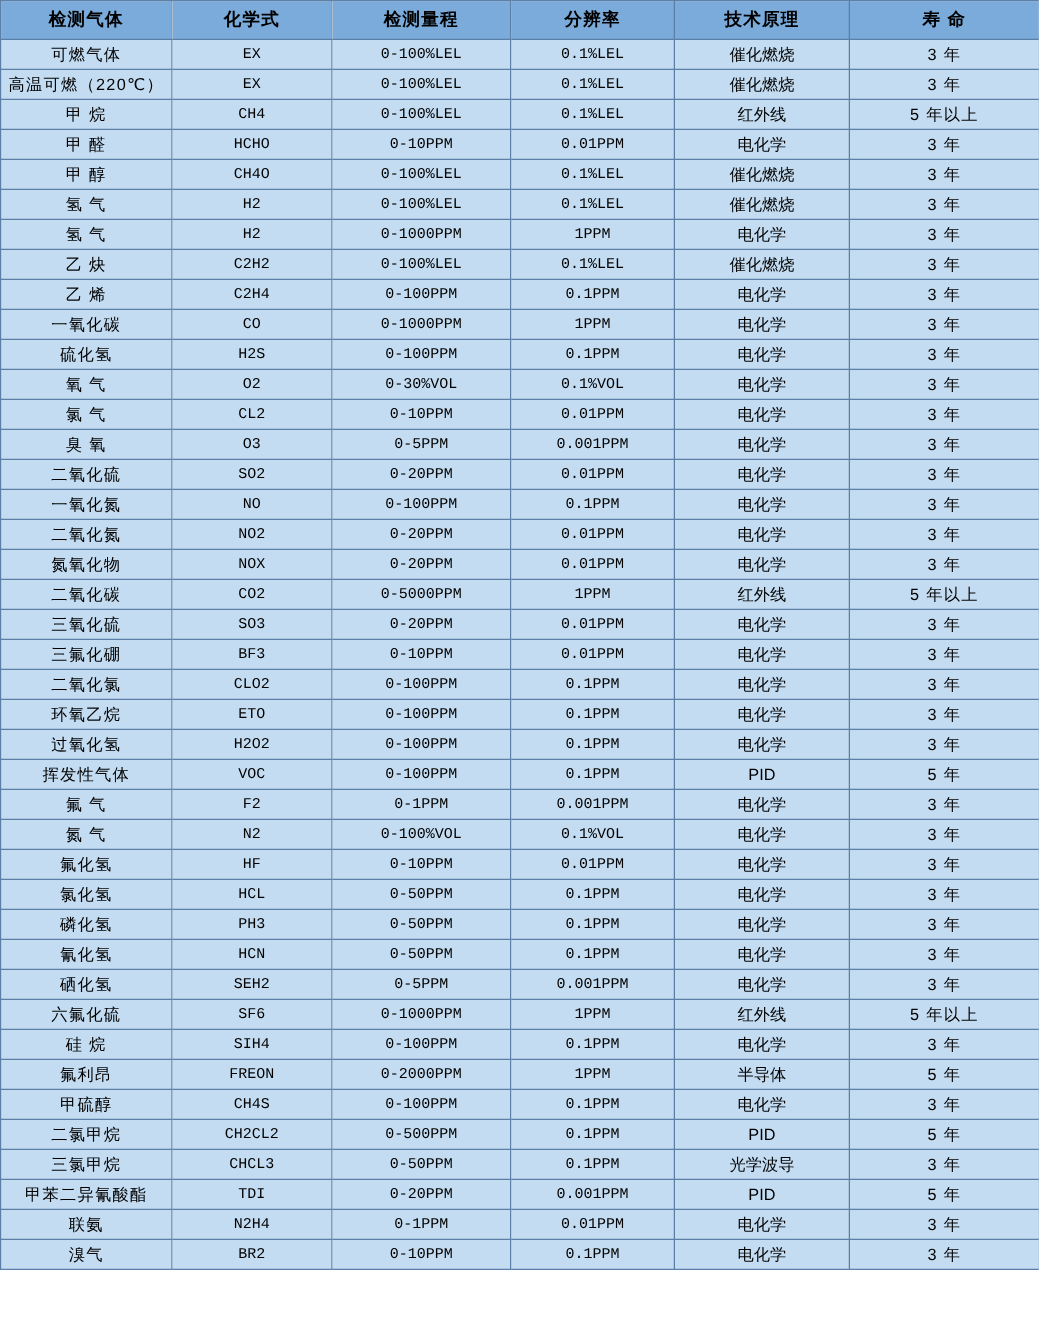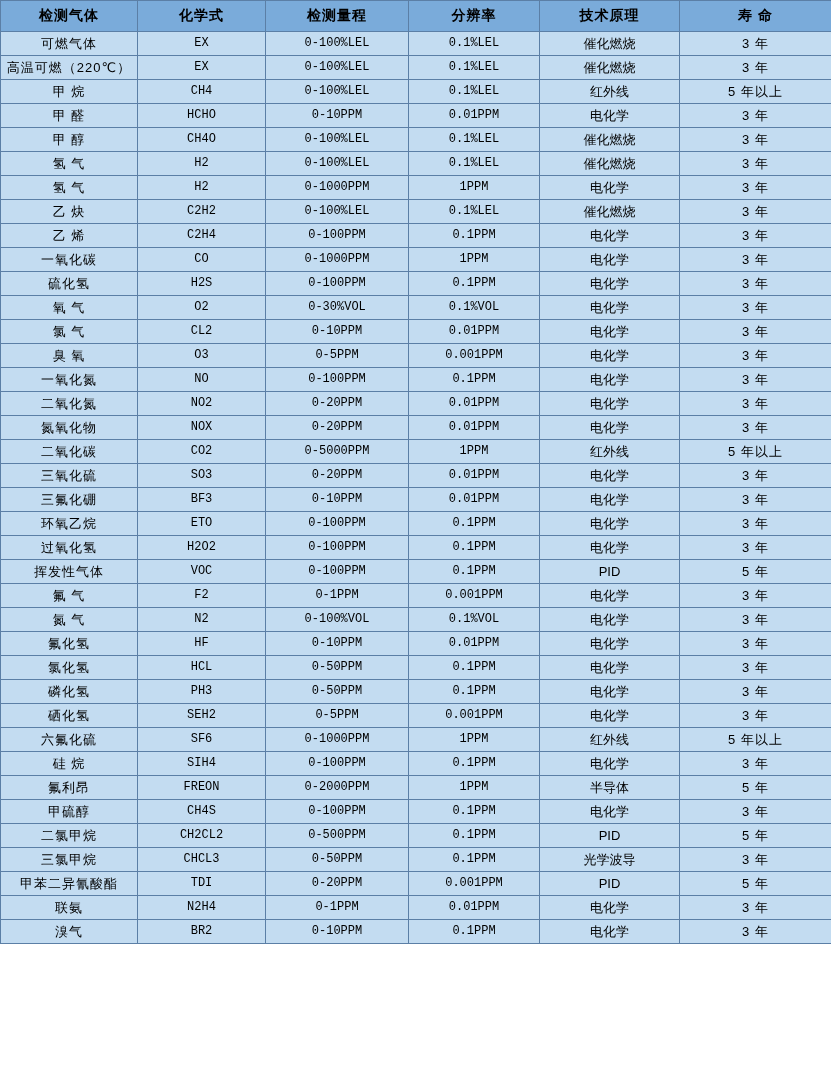--- a/index.html
+++ b/index.html
@@ -188,20 +188,28 @@
       </tr>
       <tr>
         <td class="name">臭 氧</td>
         <td class="formula">O3</td>
         <td class="range">0-5PPM</td>
         <td class="res">0.001PPM</td>
         <td class="principle">电化学</td>
         <td class="life">3 年</td>
       </tr>
       <tr>
+        <td class="name">二氧化硫</td>
+        <td class="formula">SO2</td>
+        <td class="range">0-20PPM</td>
+        <td class="res">0.01PPM</td>
+        <td class="principle">电化学</td>
+        <td class="life">3 年</td>
+      </tr>
+      <tr>
         <td class="name">一氧化氮</td>
         <td class="formula">NO</td>
         <td class="range">0-100PPM</td>
         <td class="res">0.1PPM</td>
         <td class="principle">电化学</td>
         <td class="life">3 年</td>
       </tr>
       <tr>
         <td class="name">二氧化氮</td>
         <td class="formula">NO2</td>
@@ -236,20 +244,28 @@
       </tr>
       <tr>
         <td class="name">三氟化硼</td>
         <td class="formula">BF3</td>
         <td class="range">0-10PPM</td>
         <td class="res">0.01PPM</td>
         <td class="principle">电化学</td>
         <td class="life">3 年</td>
       </tr>
       <tr>
+        <td class="name">二氧化氯</td>
+        <td class="formula">CLO2</td>
+        <td class="range">0-100PPM</td>
+        <td class="res">0.1PPM</td>
+        <td class="principle">电化学</td>
+        <td class="life">3 年</td>
+      </tr>
+      <tr>
         <td class="name">环氧乙烷</td>
         <td class="formula">ETO</td>
         <td class="range">0-100PPM</td>
         <td class="res">0.1PPM</td>
         <td class="principle">电化学</td>
         <td class="life">3 年</td>
       </tr>
       <tr>
         <td class="name">过氧化氢</td>
         <td class="formula">H2O2</td>
@@ -294,20 +310,28 @@
         <td class="name">氯化氢</td>
         <td class="formula">HCL</td>
         <td class="range">0-50PPM</td>
         <td class="res">0.1PPM</td>
         <td class="principle">电化学</td>
         <td class="life">3 年</td>
       </tr>
       <tr>
         <td class="name">磷化氢</td>
         <td class="formula">PH3</td>
+        <td class="range">0-50PPM</td>
+        <td class="res">0.1PPM</td>
+        <td class="principle">电化学</td>
+        <td class="life">3 年</td>
+      </tr>
+      <tr>
+        <td class="name">氰化氢</td>
+        <td class="formula">HCN</td>
         <td class="range">0-50PPM</td>
         <td class="res">0.1PPM</td>
         <td class="principle">电化学</td>
         <td class="life">3 年</td>
       </tr>
       <tr>
         <td class="name">硒化氢</td>
         <td class="formula">SEH2</td>
         <td class="range">0-5PPM</td>
         <td class="res">0.001PPM</td>

